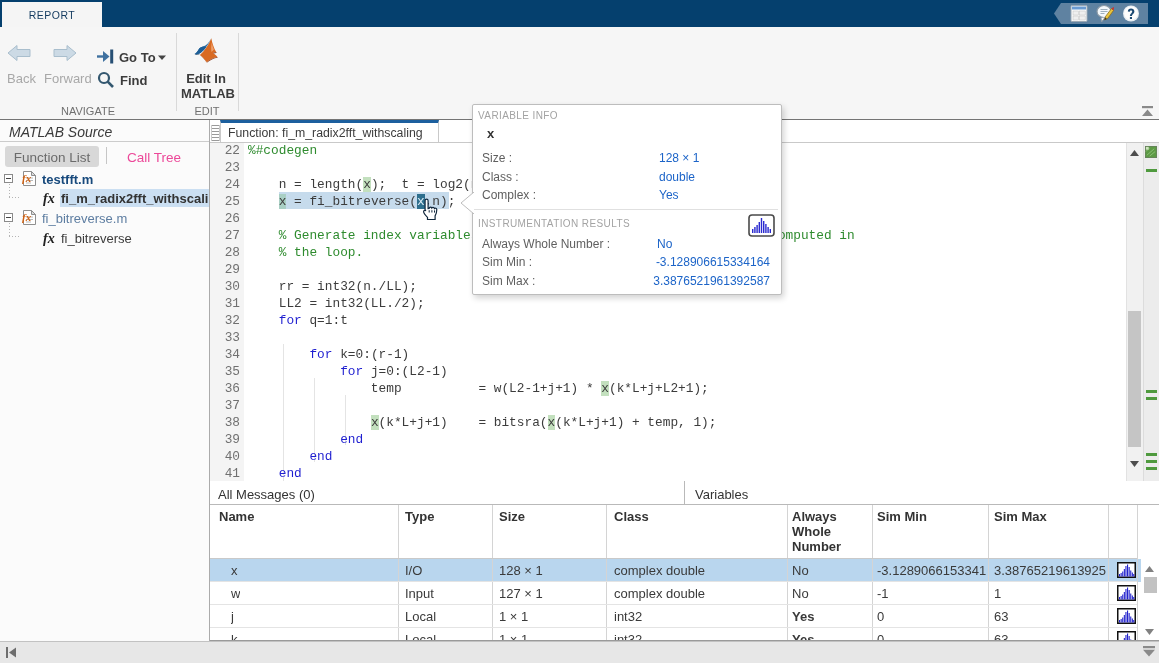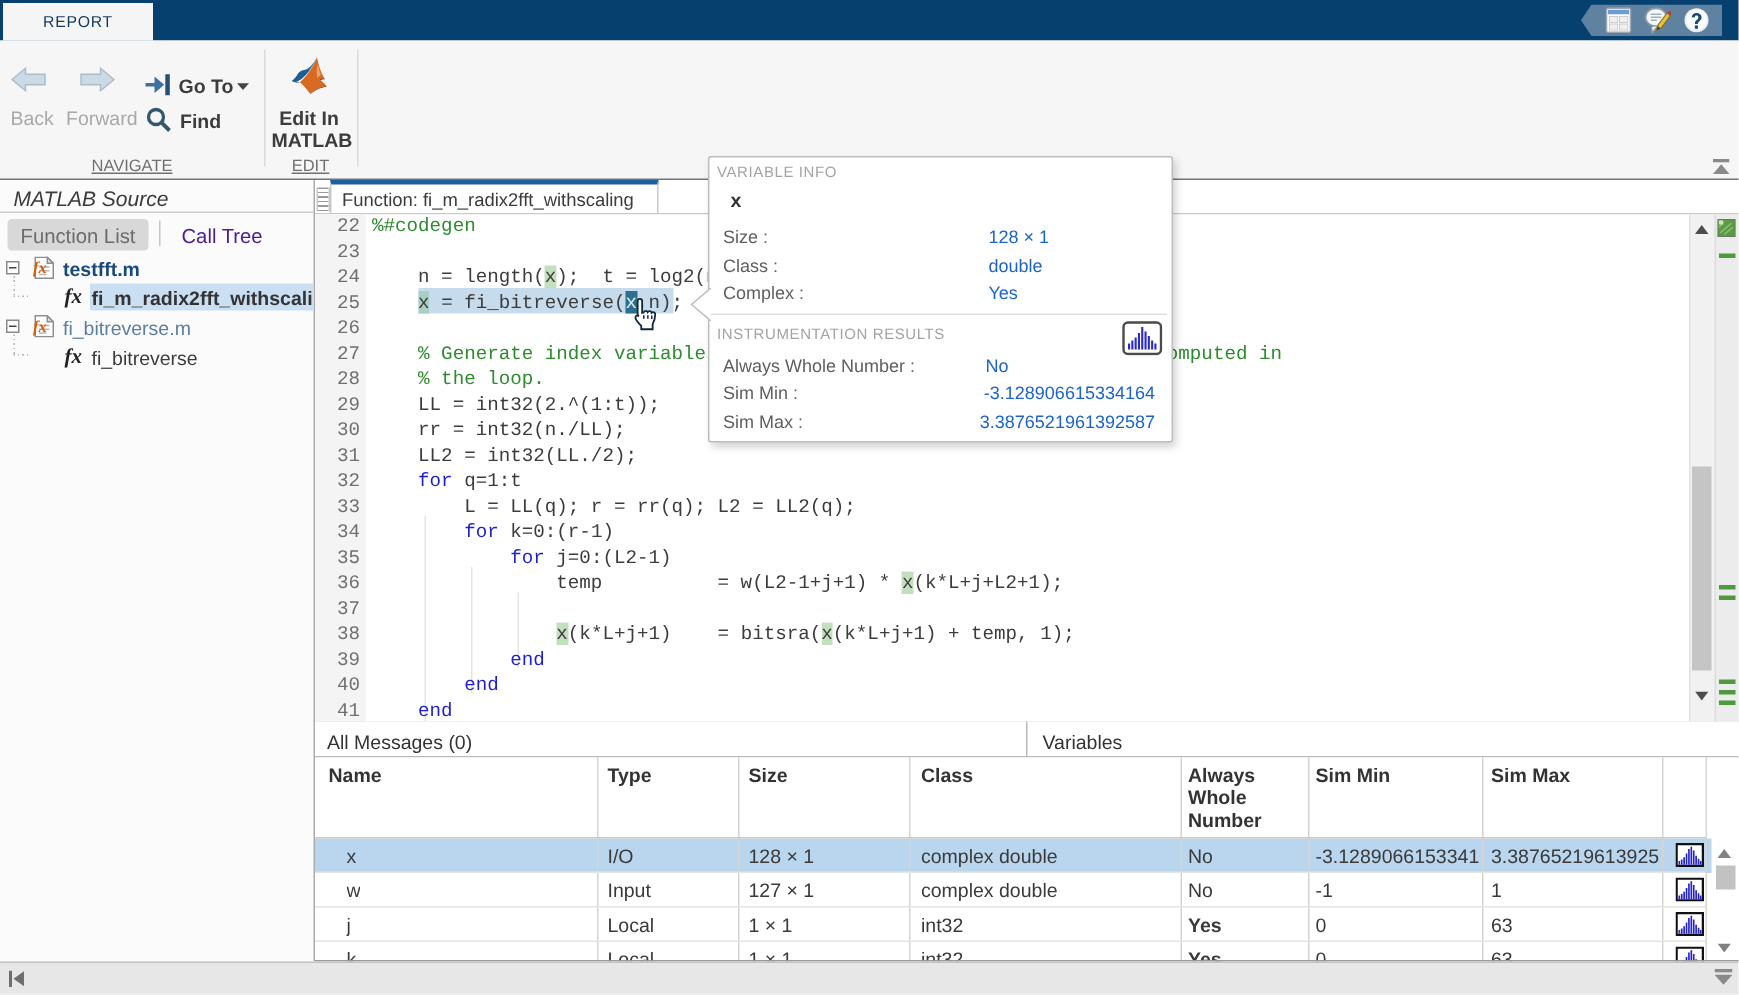--- a/index.html
+++ b/index.html
@@ -6,31 +6,31 @@
 .abs{position:absolute;}
 #stage{position:absolute;top:0;left:0;width:1159px;height:663px;}
 
 #titlebar{top:0;left:0;width:1159px;height:27px;background:#05406e;}
 #reporttab{top:2px;left:2px;width:100px;height:25px;background:#f5f5f5;color:#12395e;font-size:10.5px;letter-spacing:.5px;text-align:center;line-height:27px;}
 
 #banner{top:3px;left:1054px;width:94px;height:21px;}
 
 #toolbar{top:27px;left:0;width:1159px;height:93px;background:#f6f6f6;border-bottom:1px solid #747474;box-sizing:border-box;}
 .toolsep{top:33px;width:1px;height:78px;background:#d9d9d9;}
-.seclabel{top:105px;font-size:11px;color:#707070;text-align:center;text-decoration:underline;}
+.seclabel{top:105px;font-size:11px;color:#707070;text-align:center;}
 .tbtxt{font-size:13px;color:#3c3c3c;font-weight:bold;}
 .graytxt{font-size:13px;color:#a8a8a8;}
 
 #leftpanel{top:120px;left:0;width:209px;height:521px;background:#fbfbfb;border-right:1px solid #ababab;box-sizing:content-box;}
 #lp-head{top:124px;left:9px;font-size:14px;color:#3a3a3a;font-style:italic;}
 #lp-headline{top:141px;left:0;width:209px;height:1px;background:#cccccc;}
 #pill{top:146px;left:5px;width:94px;height:21px;background:#d8d8d8;border-radius:3px;}
 #pill-t{top:150px;left:5px;width:94px;text-align:center;font-size:13.5px;color:#6b6b6b;}
 #tabsep-l{top:147px;left:106px;width:1px;height:17px;background:#c6c6c6;}
-#calltree{top:150px;left:121px;width:60px;text-align:left;font-size:13.5px;color:#4c1d95;}
+#calltree{top:150px;left:121px;width:60px;text-align:right;font-size:13.5px;color:#ec4899;}
 .treebox{width:9px;height:9px;border:1px solid #8a8a8a;background:#fff;box-sizing:border-box;}
 .treebox:after{content:"";position:absolute;left:1px;top:3px;width:5px;height:1px;background:#444;}
 .treetxt{font-size:13px;white-space:nowrap;}
 
 #tabstrip{top:120px;left:210px;width:949px;height:23px;background:#fff;}
 #stripline{top:142px;left:210px;width:949px;height:1px;background:#c9c9c9;}
 #codetab{top:120px;left:220px;width:219px;height:22px;background:#fff;border-left:1px solid #c9c9c9;border-right:1px solid #c9c9c9;border-top:3px solid #1c5f9e;box-sizing:border-box;}
 #codetab-t{top:126px;left:228px;font-size:12.3px;color:#3c3c3c;white-space:nowrap;}
 #grip{top:125px;left:211px;width:7px;height:16px;background:repeating-linear-gradient(to bottom,#9a9a9a 0 1px,transparent 1px 3px);border:1px solid #c9c9c9;border-top:0;border-bottom:0;}
 #codearea{top:143px;left:210px;width:916px;height:338px;background:#fff;overflow:hidden;}
@@ -192,29 +192,27 @@
 <div class="lnum" style="top:176px">24</div>
 <div class="cl" style="top:176px">    n = length(<span class="xh">x</span>);  t = log2(n);</div>
 <div class="lnum" style="top:193px">25</div>
 <div class="cl" style="top:193px">    <span style="background:#a9cfc4">x</span> = fi_bitreverse(<span style="background:#2e6f8e;color:#dfeef6">x</span>,n);</div>
 <div class="lnum" style="top:210px">26</div>
 <div class="lnum" style="top:227px">27</div>
 <div class="cl" style="top:227px"><span class="cm">    % Generate index variables as integer constants so they are not computed in</span></div>
 <div class="lnum" style="top:244px">28</div>
 <div class="cl" style="top:244px"><span class="cm">    % the loop.</span></div>
 <div class="lnum" style="top:261px">29</div>
-<div class="cl" style="top:261px">    LL = int32(2.^(1:t));</div>
 <div class="lnum" style="top:278px">30</div>
 <div class="cl" style="top:278px">    rr = int32(n./LL);</div>
 <div class="lnum" style="top:295px">31</div>
 <div class="cl" style="top:295px">    LL2 = int32(LL./2);</div>
 <div class="lnum" style="top:312px">32</div>
 <div class="cl" style="top:312px">    <span class="kw">for</span> q=1:t</div>
 <div class="lnum" style="top:329px">33</div>
-<div class="cl" style="top:329px">        L = LL(q); r = rr(q); L2 = LL2(q);</div>
 <div class="lnum" style="top:346px">34</div>
 <div class="cl" style="top:346px">        <span class="kw">for</span> k=0:(r-1)</div>
 <div class="lnum" style="top:363px">35</div>
 <div class="cl" style="top:363px">            <span class="kw">for</span> j=0:(L2-1)</div>
 <div class="lnum" style="top:380px">36</div>
 <div class="cl" style="top:380px">                temp          = w(L2-1+j+1) * <span class="xh">x</span>(k*L+j+L2+1);</div>
 <div class="lnum" style="top:397px">37</div>
 <div class="lnum" style="top:414px">38</div>
 <div class="cl" style="top:414px">                <span class="xh">x</span>(k*L+j+1)    = bitsra(<span class="xh">x</span>(k*L+j+1) + temp, 1);</div>
 <div class="lnum" style="top:431px">39</div>

